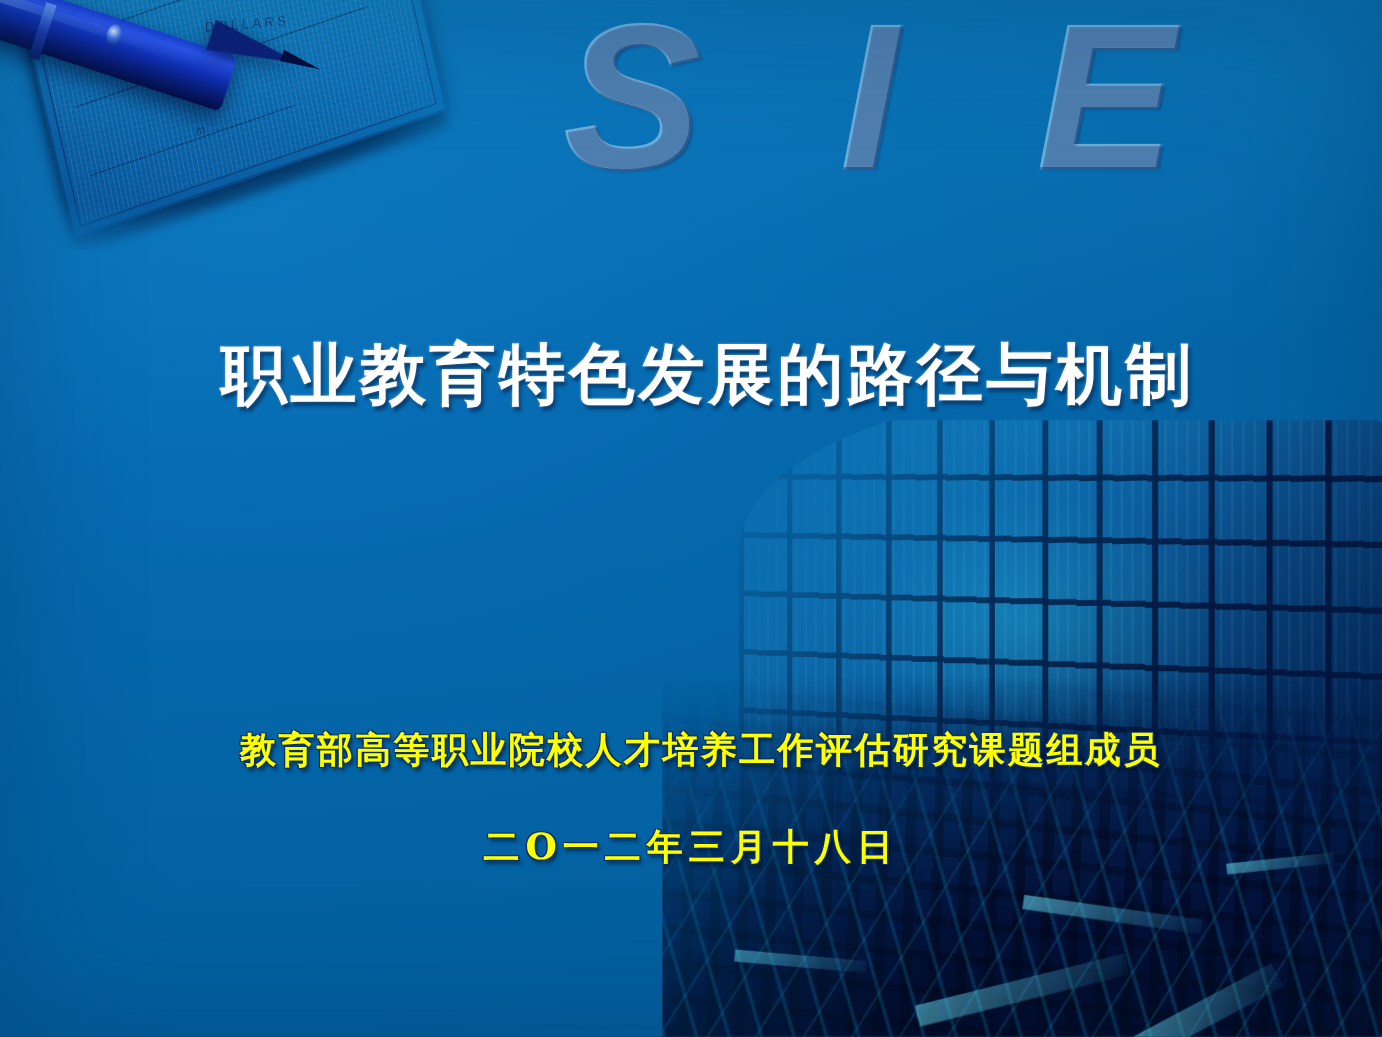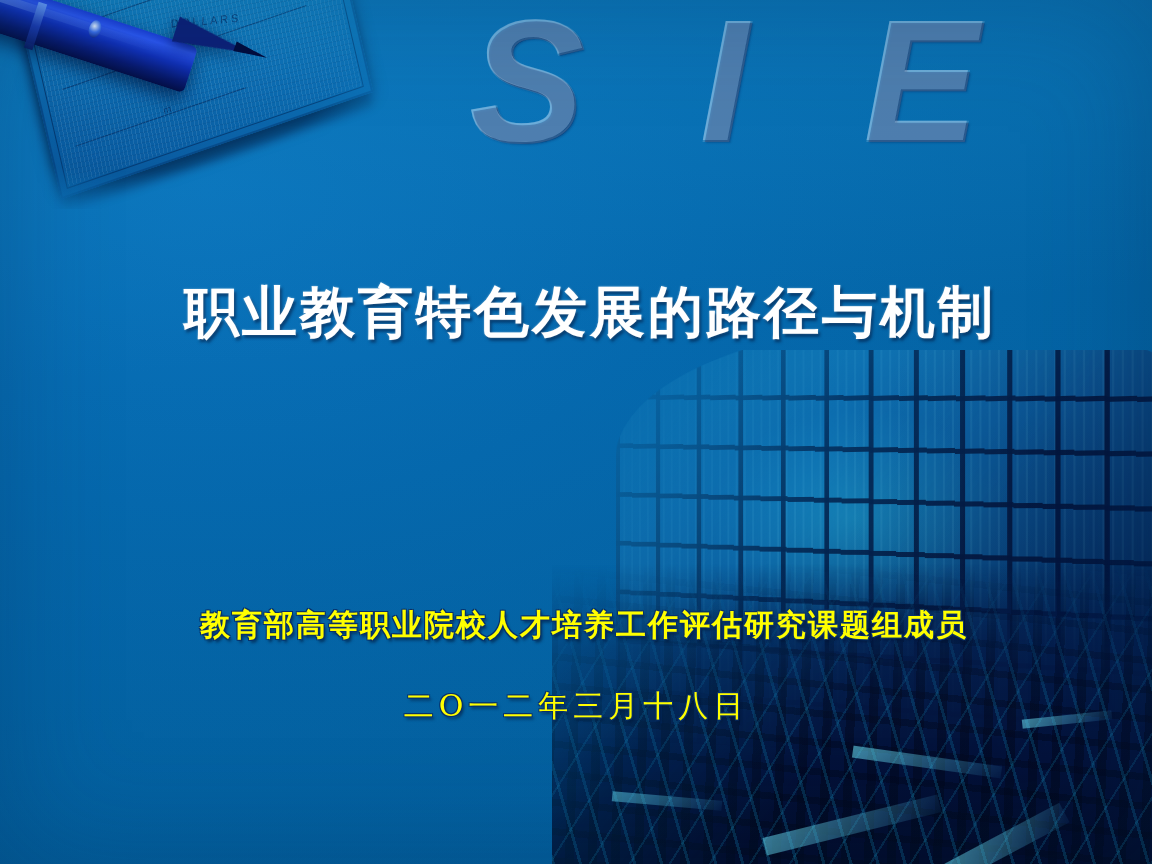--- a/index.html
+++ b/index.html
@@ -301,21 +301,21 @@
     white-space: nowrap;
     margin-left: 16px;
   }
   .datebar {
     position: absolute;
     left: 0;
     right: 0;
     top: 686px;
     text-align: center;
     font-family: "DejaVu Serif", "Liberation Serif", serif;
-    font-weight: 400;
+    font-weight: 700;
     font-size: 30px;
     letter-spacing: 5px;
     color: #ffff00;
     text-shadow:
       -1px -1px 0 #08306a, 1px -1px 0 #08306a,
       -1px  1px 0 #08306a, 1px  1px 0 #08306a,
        2px  3px 3px rgba(0,16,48,0.6);
     white-space: nowrap;
   }
 </style>

